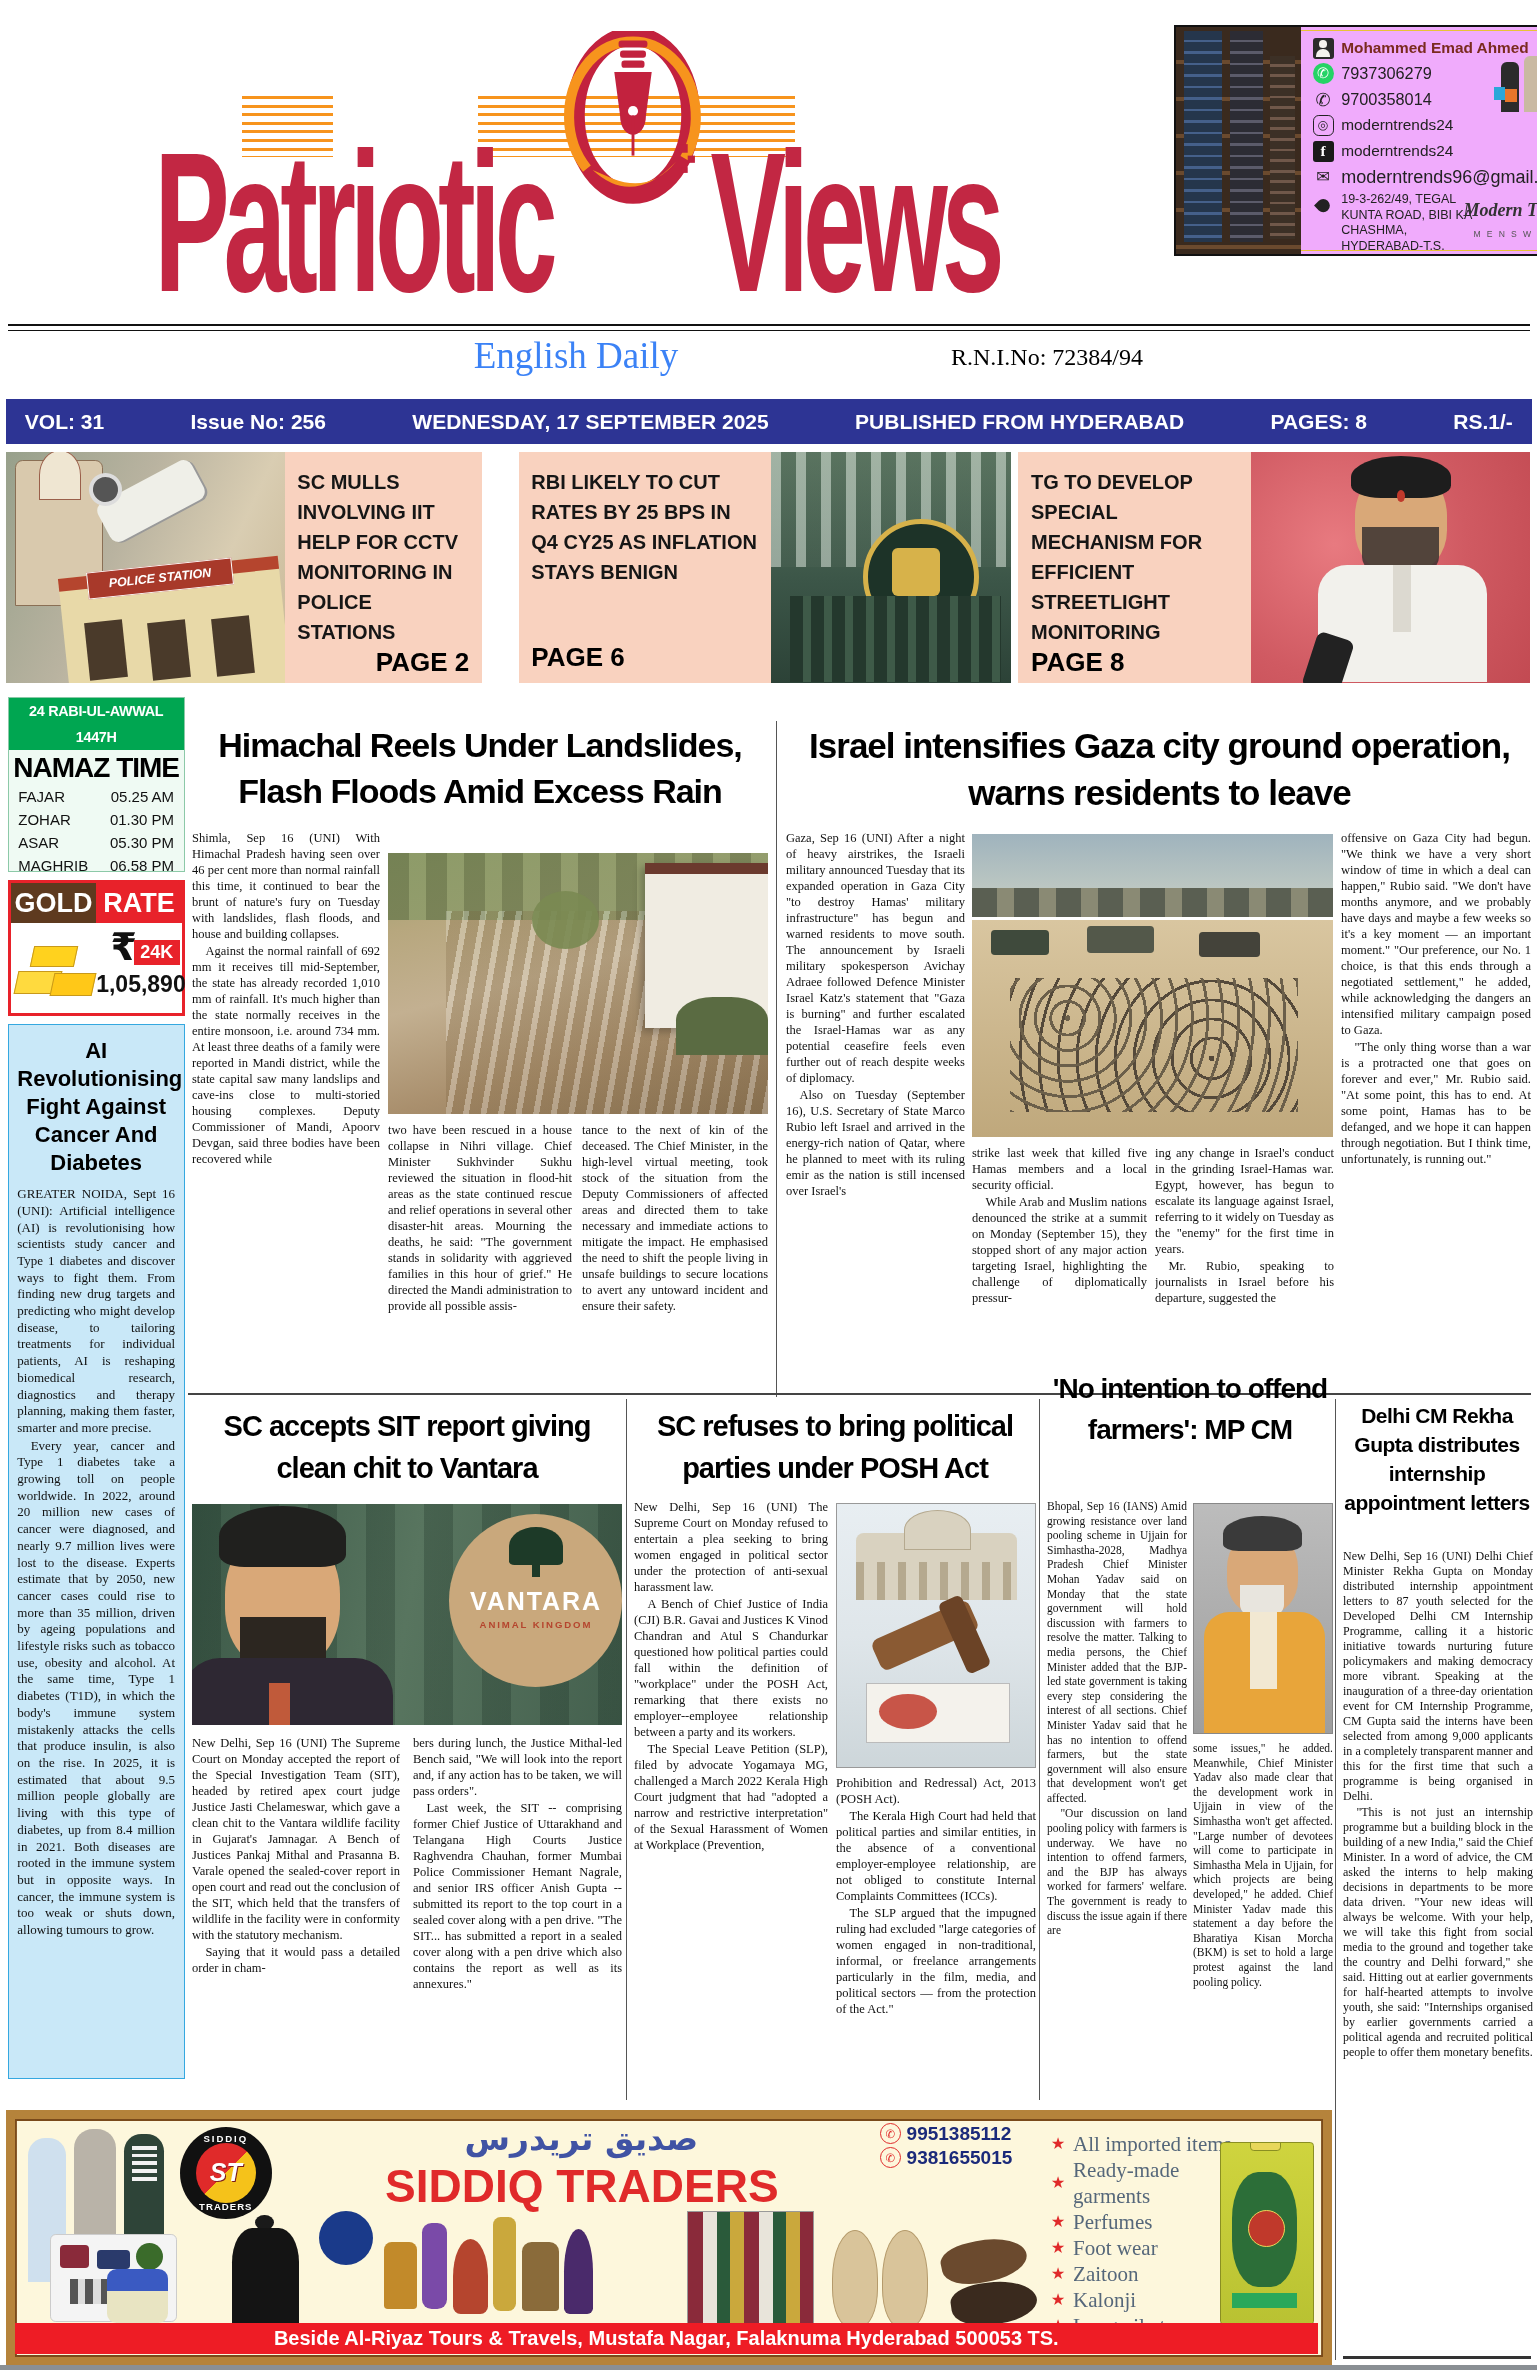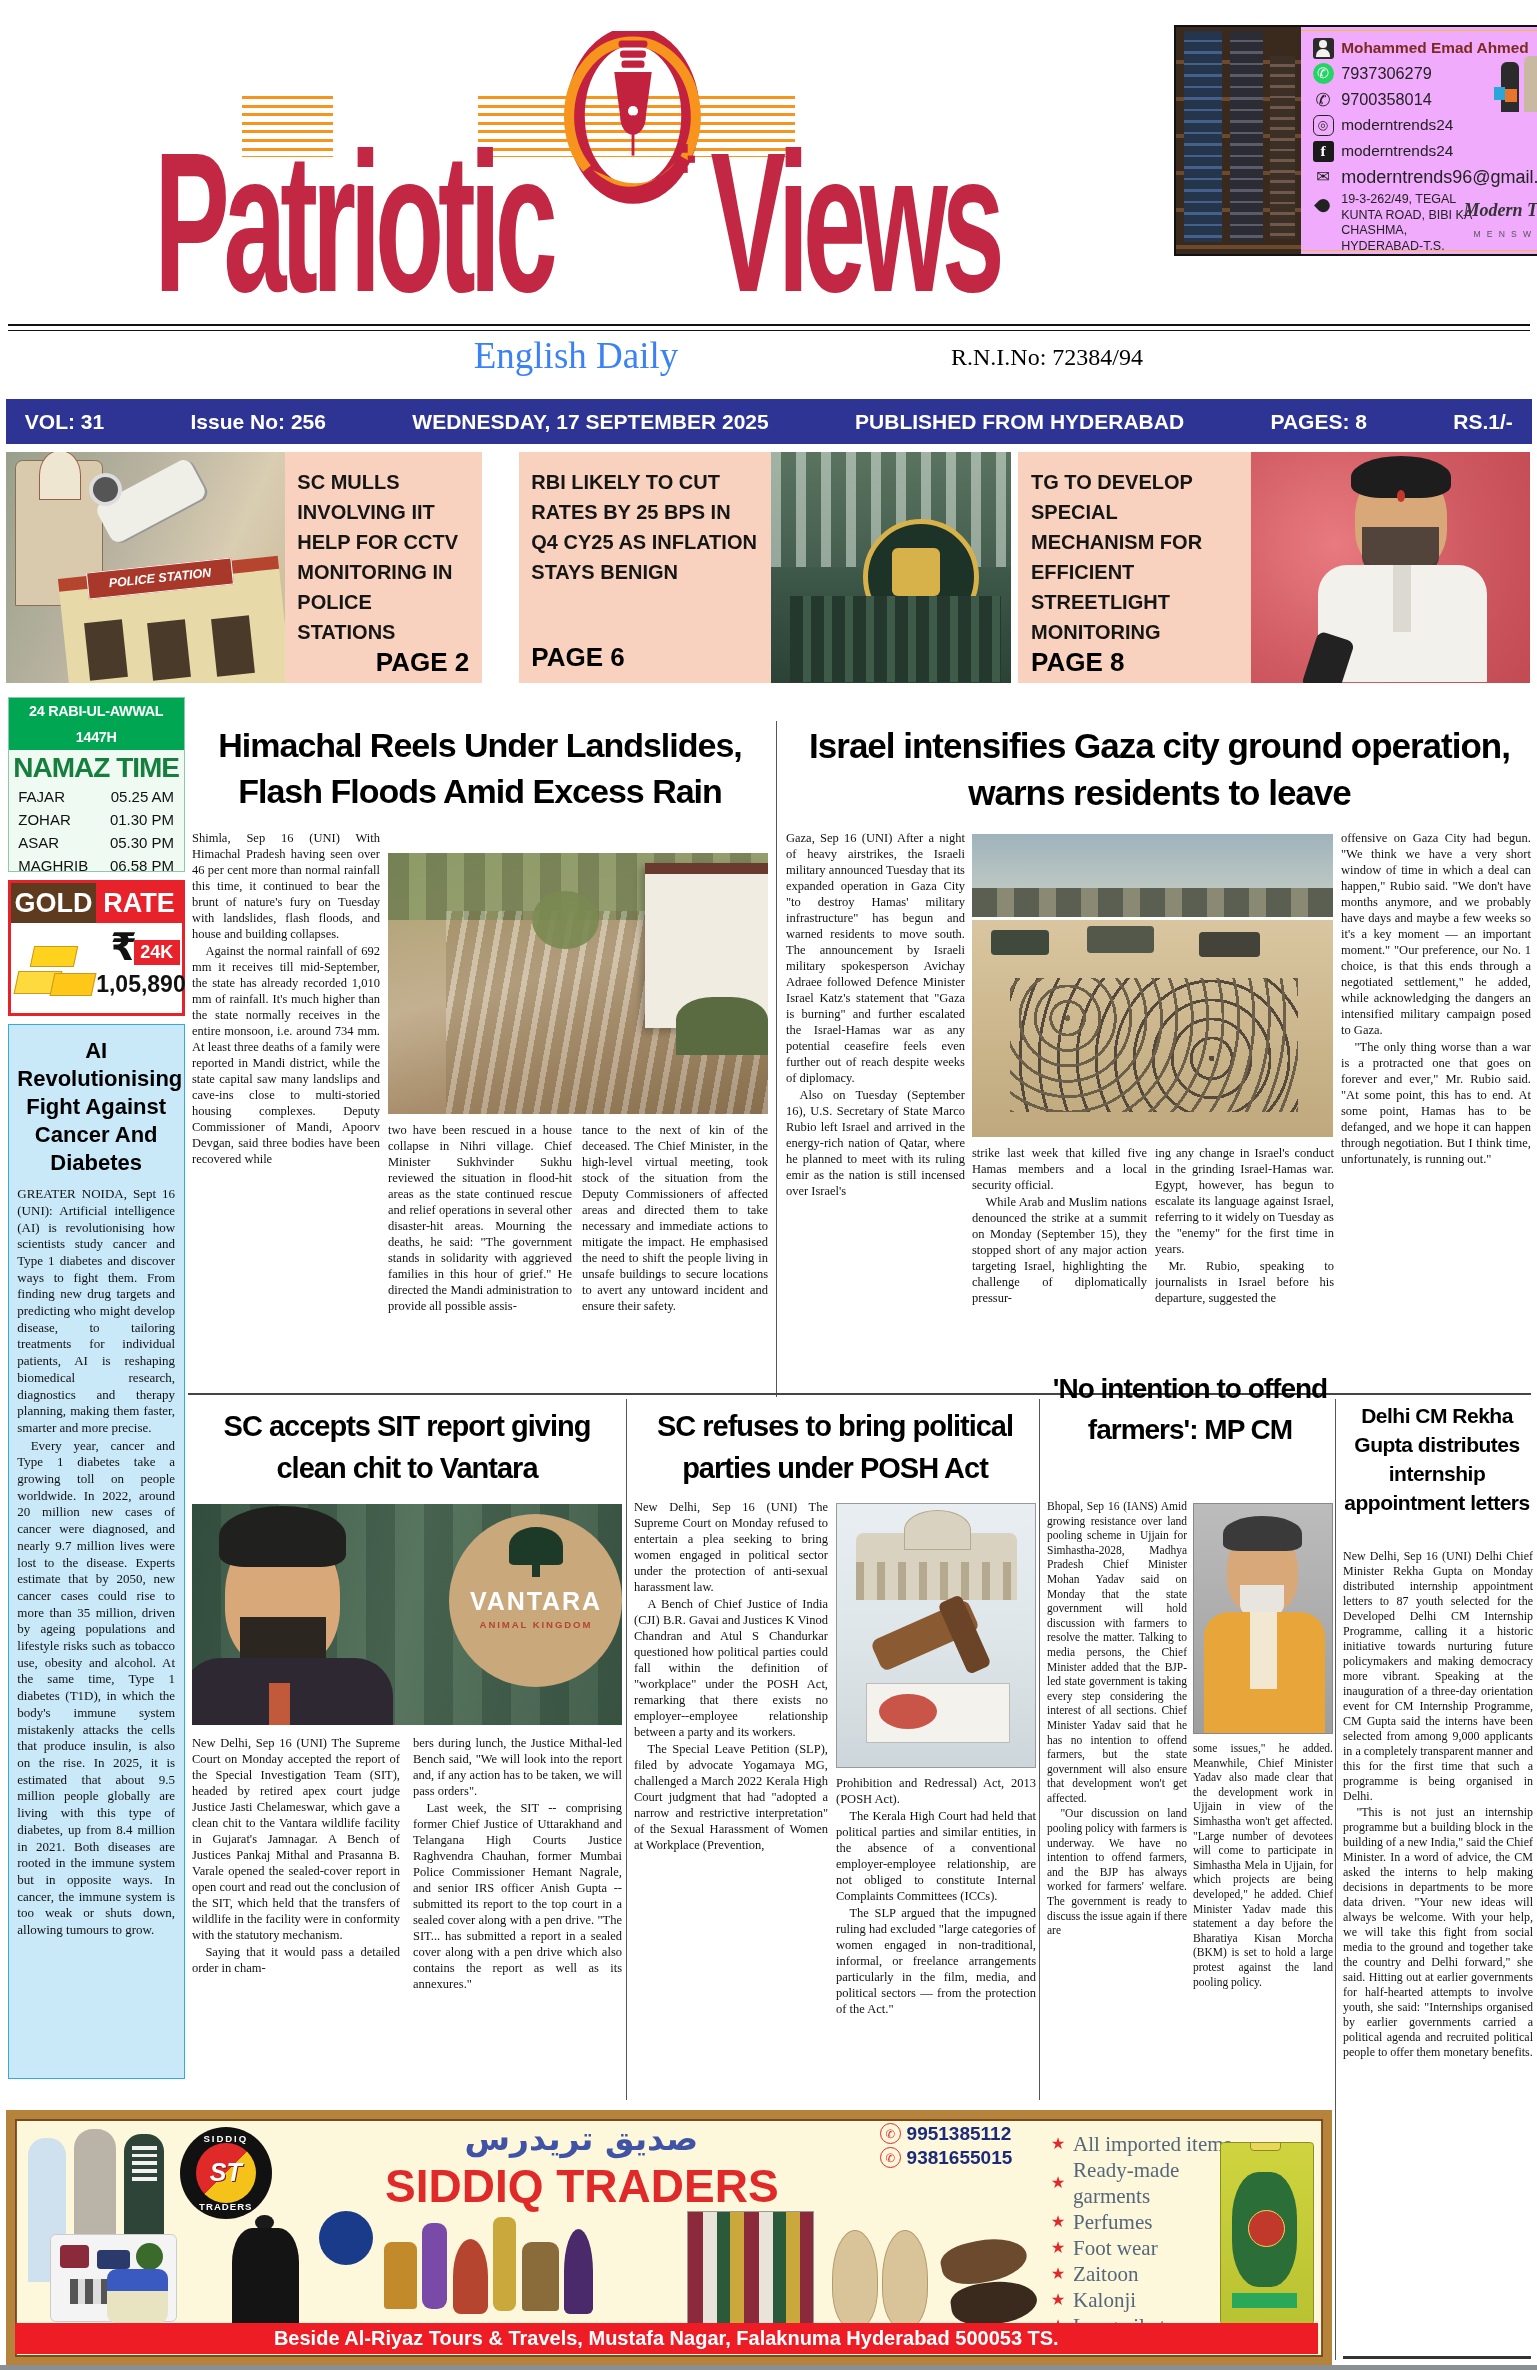--- a/index.html
+++ b/index.html
@@ -21,21 +21,21 @@
   
   .tbox{background:#f9d2bf;display:flex;flex-direction:column;justify-content:space-between;
         padding:15.4px 12.5px 9.6px;box-sizing:border-box;}
   .tbox .tt{font-family:"Liberation Sans",sans-serif;font-weight:700;font-size:20px;line-height:30px;color:#161616;}
   .tbox .tp{font-family:"Liberation Sans",sans-serif;font-weight:900;font-size:26px;color:#000;}
   
   .namaz{background:#effaf3;border:1.9px solid #8cc9a8;box-sizing:border-box;}
   .namaz-head{background:#00a651;color:#fff;font-family:"Liberation Sans",sans-serif;font-weight:700;
               font-size:14.4px;text-align:center;line-height:26px;letter-spacing:-0.3px;}
   .namaz-title{font-family:"Liberation Sans",sans-serif;font-weight:900;font-size:28px;text-align:center;
-               line-height:35px;color:#15803d;letter-spacing:-1px;}
+               line-height:35px;color:#000000;letter-spacing:-1px;}
   .namaz-row{display:flex;justify-content:space-between;padding:1px 9.6px;font-family:"Liberation Sans",sans-serif;
              font-size:15px;color:#111;line-height:21px;}
   .goldbox{border:3.8px solid #e8222a;box-sizing:border-box;background:#fff;}
   .gold-top{display:flex;height:40px;}
   .gold-top .g1{background:#5e3a1f;color:#fff;flex:1;font:900 27px "Liberation Sans",sans-serif;
                 display:flex;align-items:center;justify-content:center;}
   .gold-top .g2{background:#e8222a;color:#fff;flex:1;font:900 27px "Liberation Sans",sans-serif;
                 display:flex;align-items:center;justify-content:center;}
   .aibox{background:#c9e8f8;border:1.9px solid #35a8e0;box-sizing:border-box;padding:11.5px 8.6px;}
   .ai-head{font-family:"Liberation Sans",sans-serif;font-weight:700;font-size:22px;line-height:28px;

